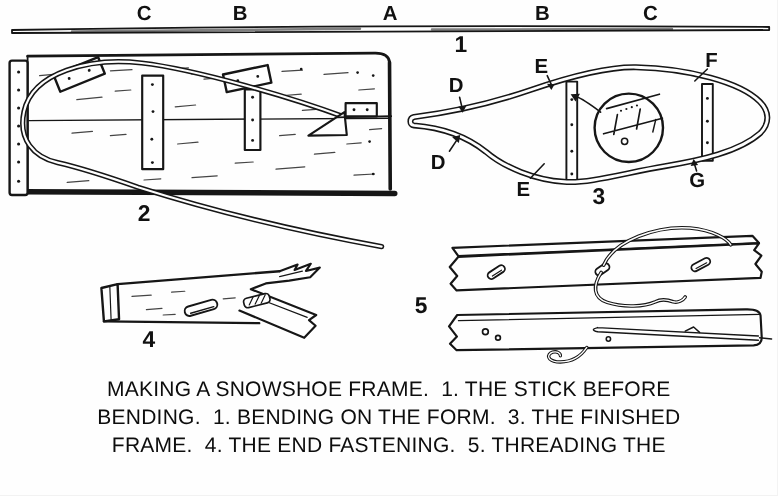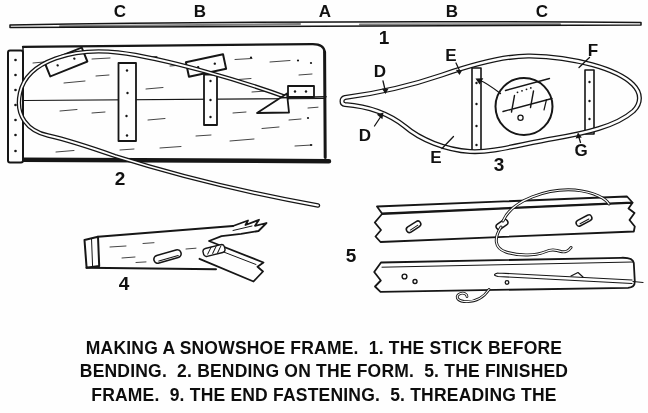--- a/index.html
+++ b/index.html
@@ -12,23 +12,22 @@
   .inkf{stroke:#161616;fill:#fefefe;stroke-linecap:round;stroke-linejoin:round;}
   .w{stroke:#fefefe;fill:none;stroke-linecap:round;stroke-linejoin:round;}
   .dot{fill:#161616;stroke:none;}
   .lbl{
     position:absolute;transform:translateX(-50%);
     font-weight:bold;color:#111;font-size:17px;line-height:1;white-space:nowrap;
   }
   .fignum{font-size:19px;}
   .caption{
     position:absolute;left:0;right:0;top:313px;text-align:center;
-    font-weight:bold;font-size:17.5px;line-height:23.4px;color:#0d0d0d;
+    font-weight:normal;font-size:17.5px;line-height:23.4px;color:#0d0d0d;
     letter-spacing:0.2px;
-    margin-top:24px;
   }
   .cap-line{white-space:pre-wrap;}
 </style>
 </head>
 <body>
 
 <div class="canvas">
 
   <svg class="art" width="648" height="413" viewBox="0 0 648 413">
     <defs>
@@ -225,16 +224,16 @@
 
   <div class="lbl" style="left:380px;top:63px">D</div>
   <div class="lbl" style="left:365px;top:127px">D</div>
   <div class="lbl" style="left:451px;top:47px">E</div>
   <div class="lbl" style="left:436px;top:149px">E</div>
   <div class="lbl" style="left:593px;top:42px">F</div>
   <div class="lbl" style="left:581px;top:142px">G</div>
 
   <div class="caption">
     <div class="cap-line">MAKING A SNOWSHOE FRAME.  1. THE STICK BEFORE</div>
-    <div class="cap-line">BENDING.  2. BENDING ON THE FORM.  5. THE FINISHED</div>
-    <div class="cap-line">FRAME.  9. THE END FASTENING.  5. THREADING THE</div>
+    <div class="cap-line">BENDING.  1. BENDING ON THE FORM.  3. THE FINISHED</div>
+    <div class="cap-line">FRAME.  4. THE END FASTENING.  5. THREADING THE</div>
   </div>
 </div>
 
 </body></html>

